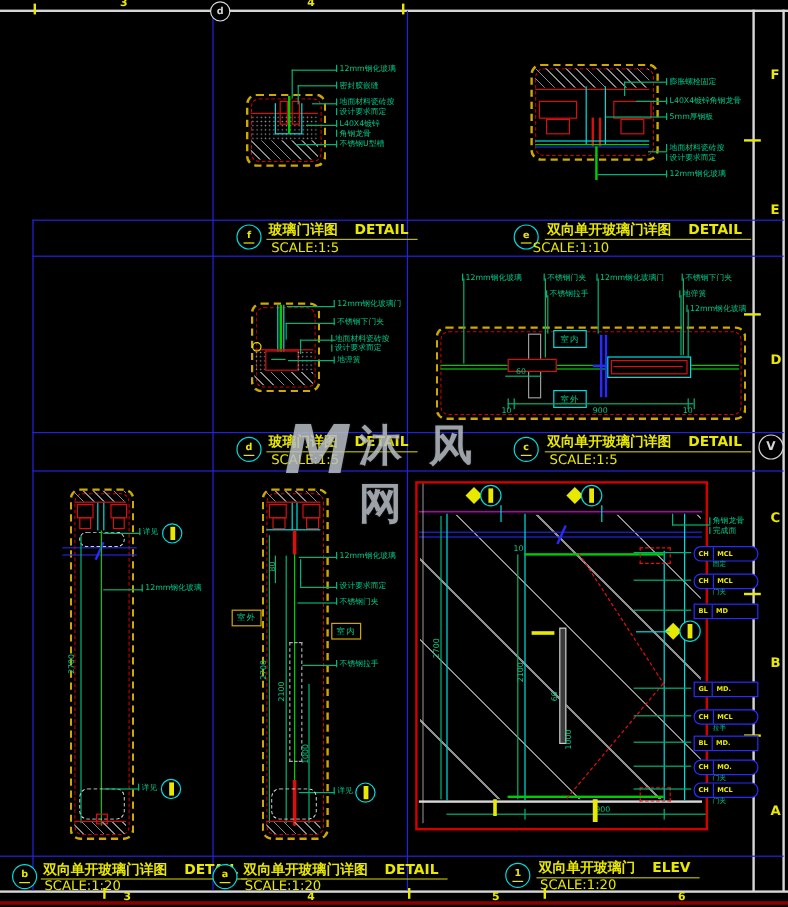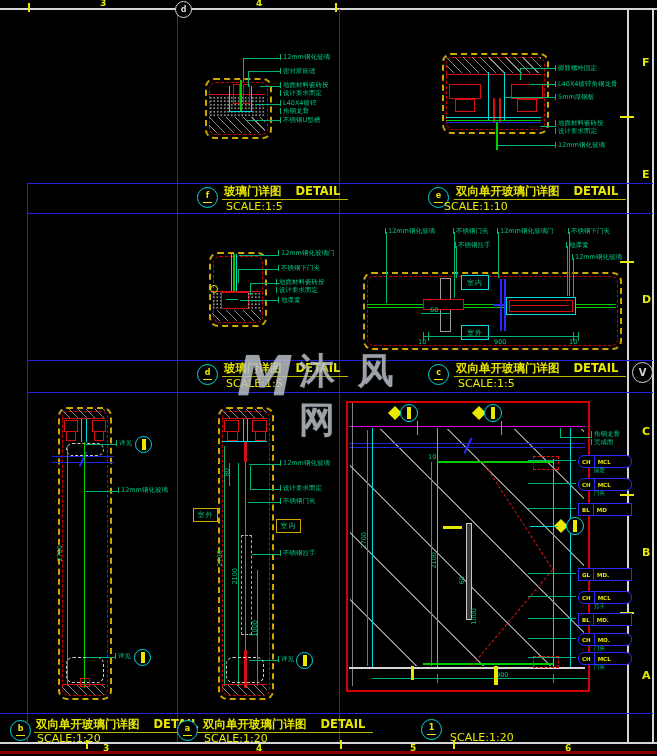--- a/index.html
+++ b/index.html
@@ -436,20 +436,21 @@
   <div class="tg rd" style="left:578px;top:652px;width:52px">
       <b>CH</b>
       <b>MCL</b>
     </div>
   <span class="tgs" style="left:594px;top:664px">门夹</span>
 
   <div class="bb" style="left:421px;top:719px">
       <span>1</span>
       <s></s>
     </div>
+  <div class="tt" style="left:447px;top:717px"><span>双向单开玻璃门</span><span class="en">ELEV</span></div>
   <span class="sc" style="left:450px;top:731px">SCALE:1:20</span>
 
   <div class="wm">
     <span class="wm-m">M</span>
     <span class="wm-t">沐 风 网</span>
   </div>
 
 </div>
 
 </body></html>

